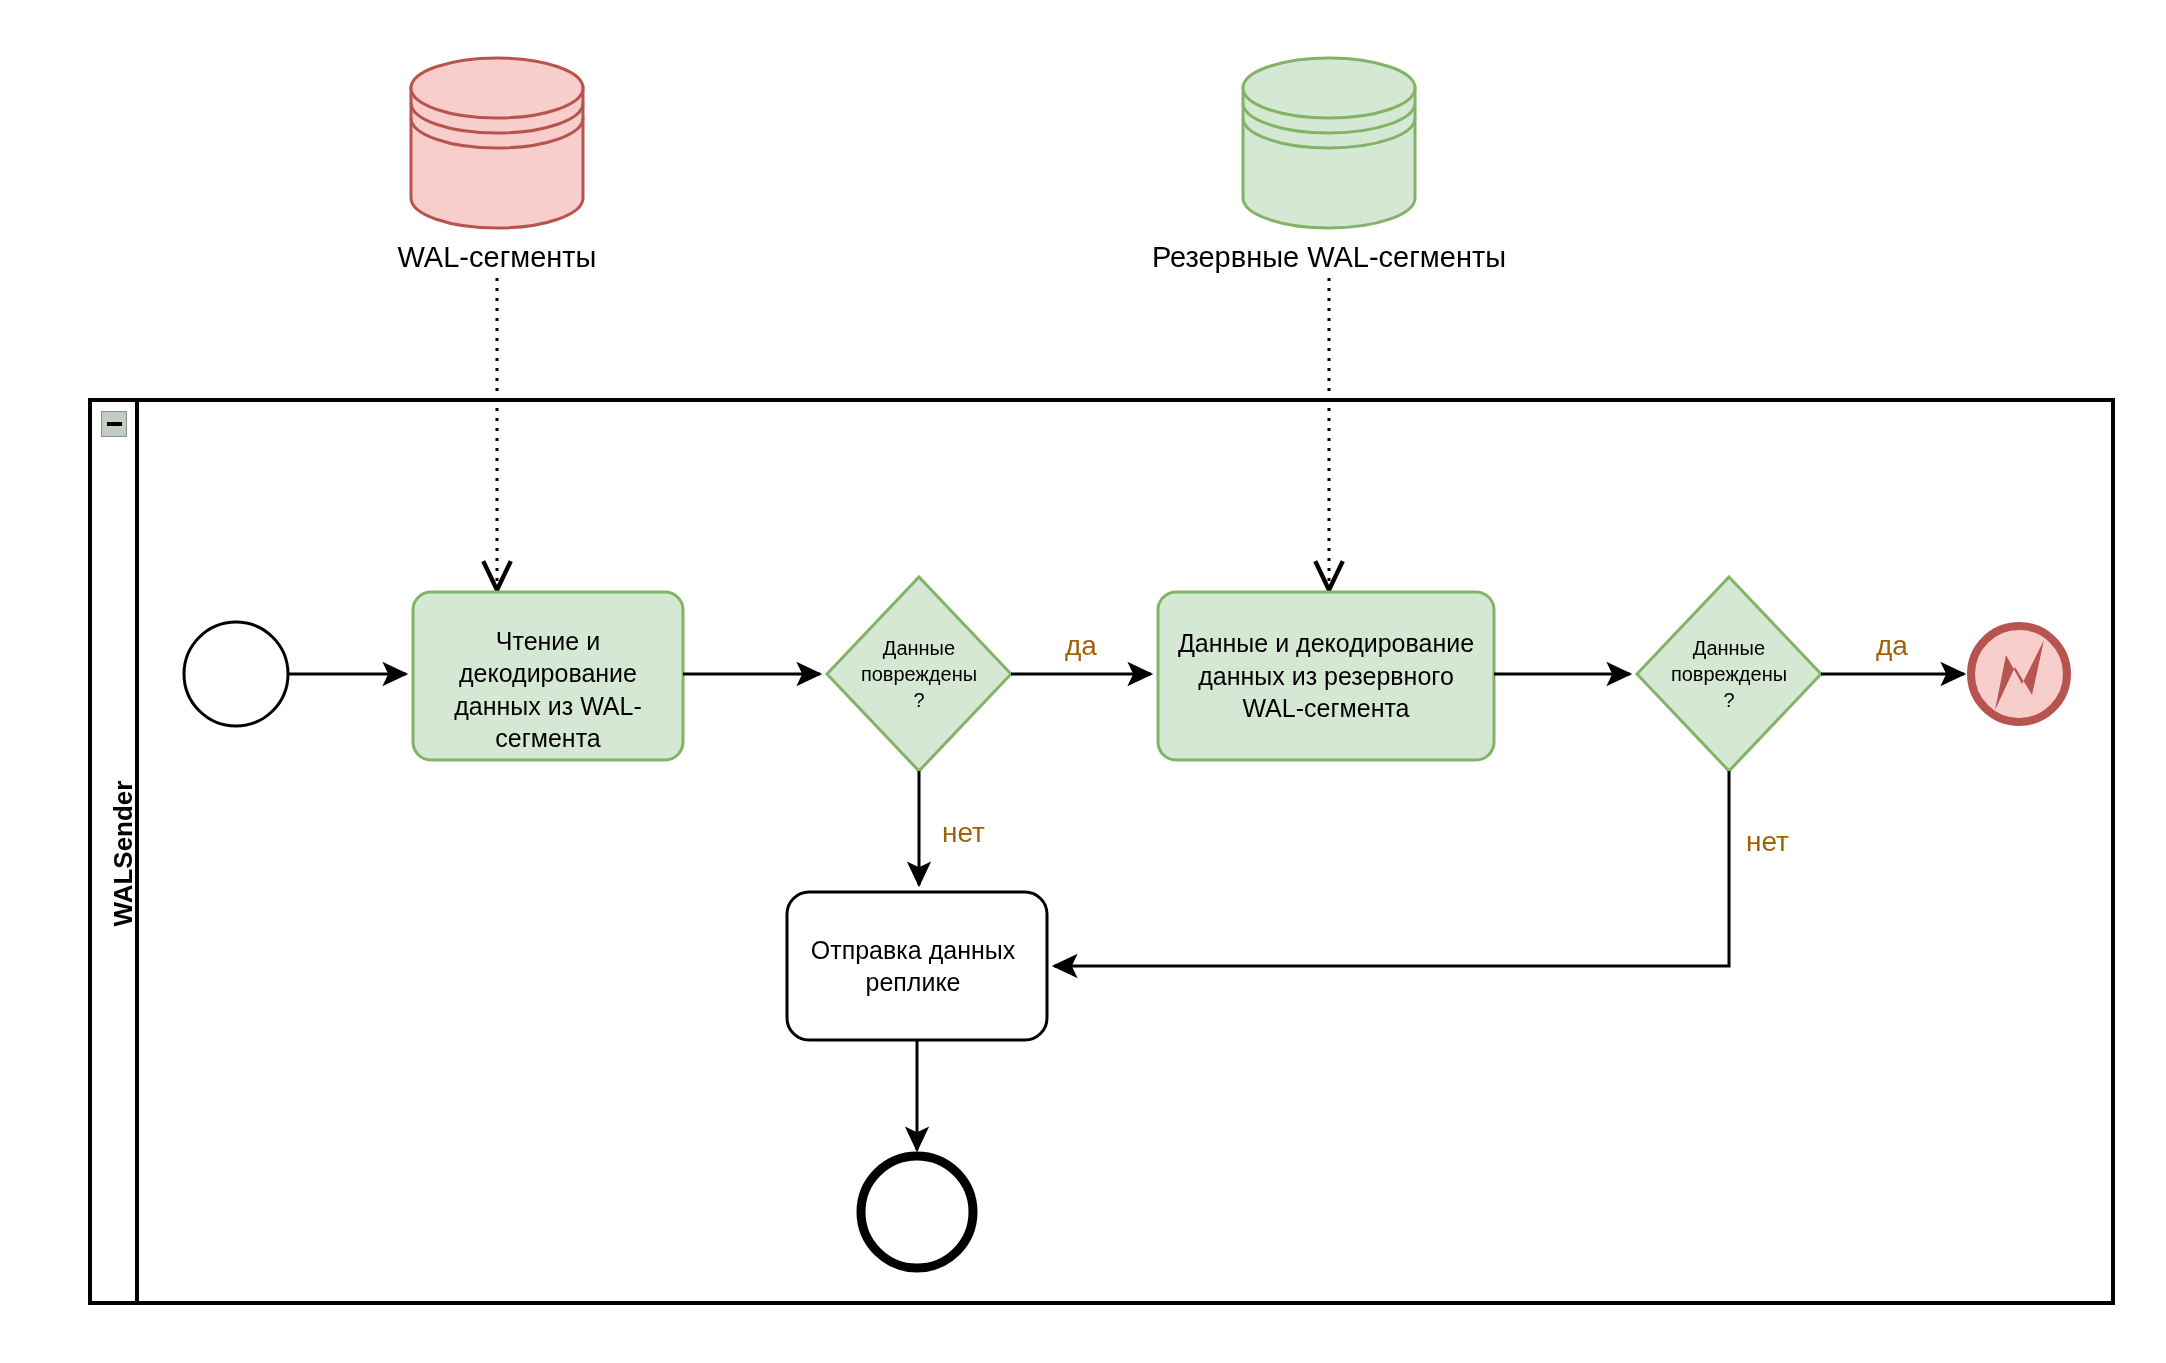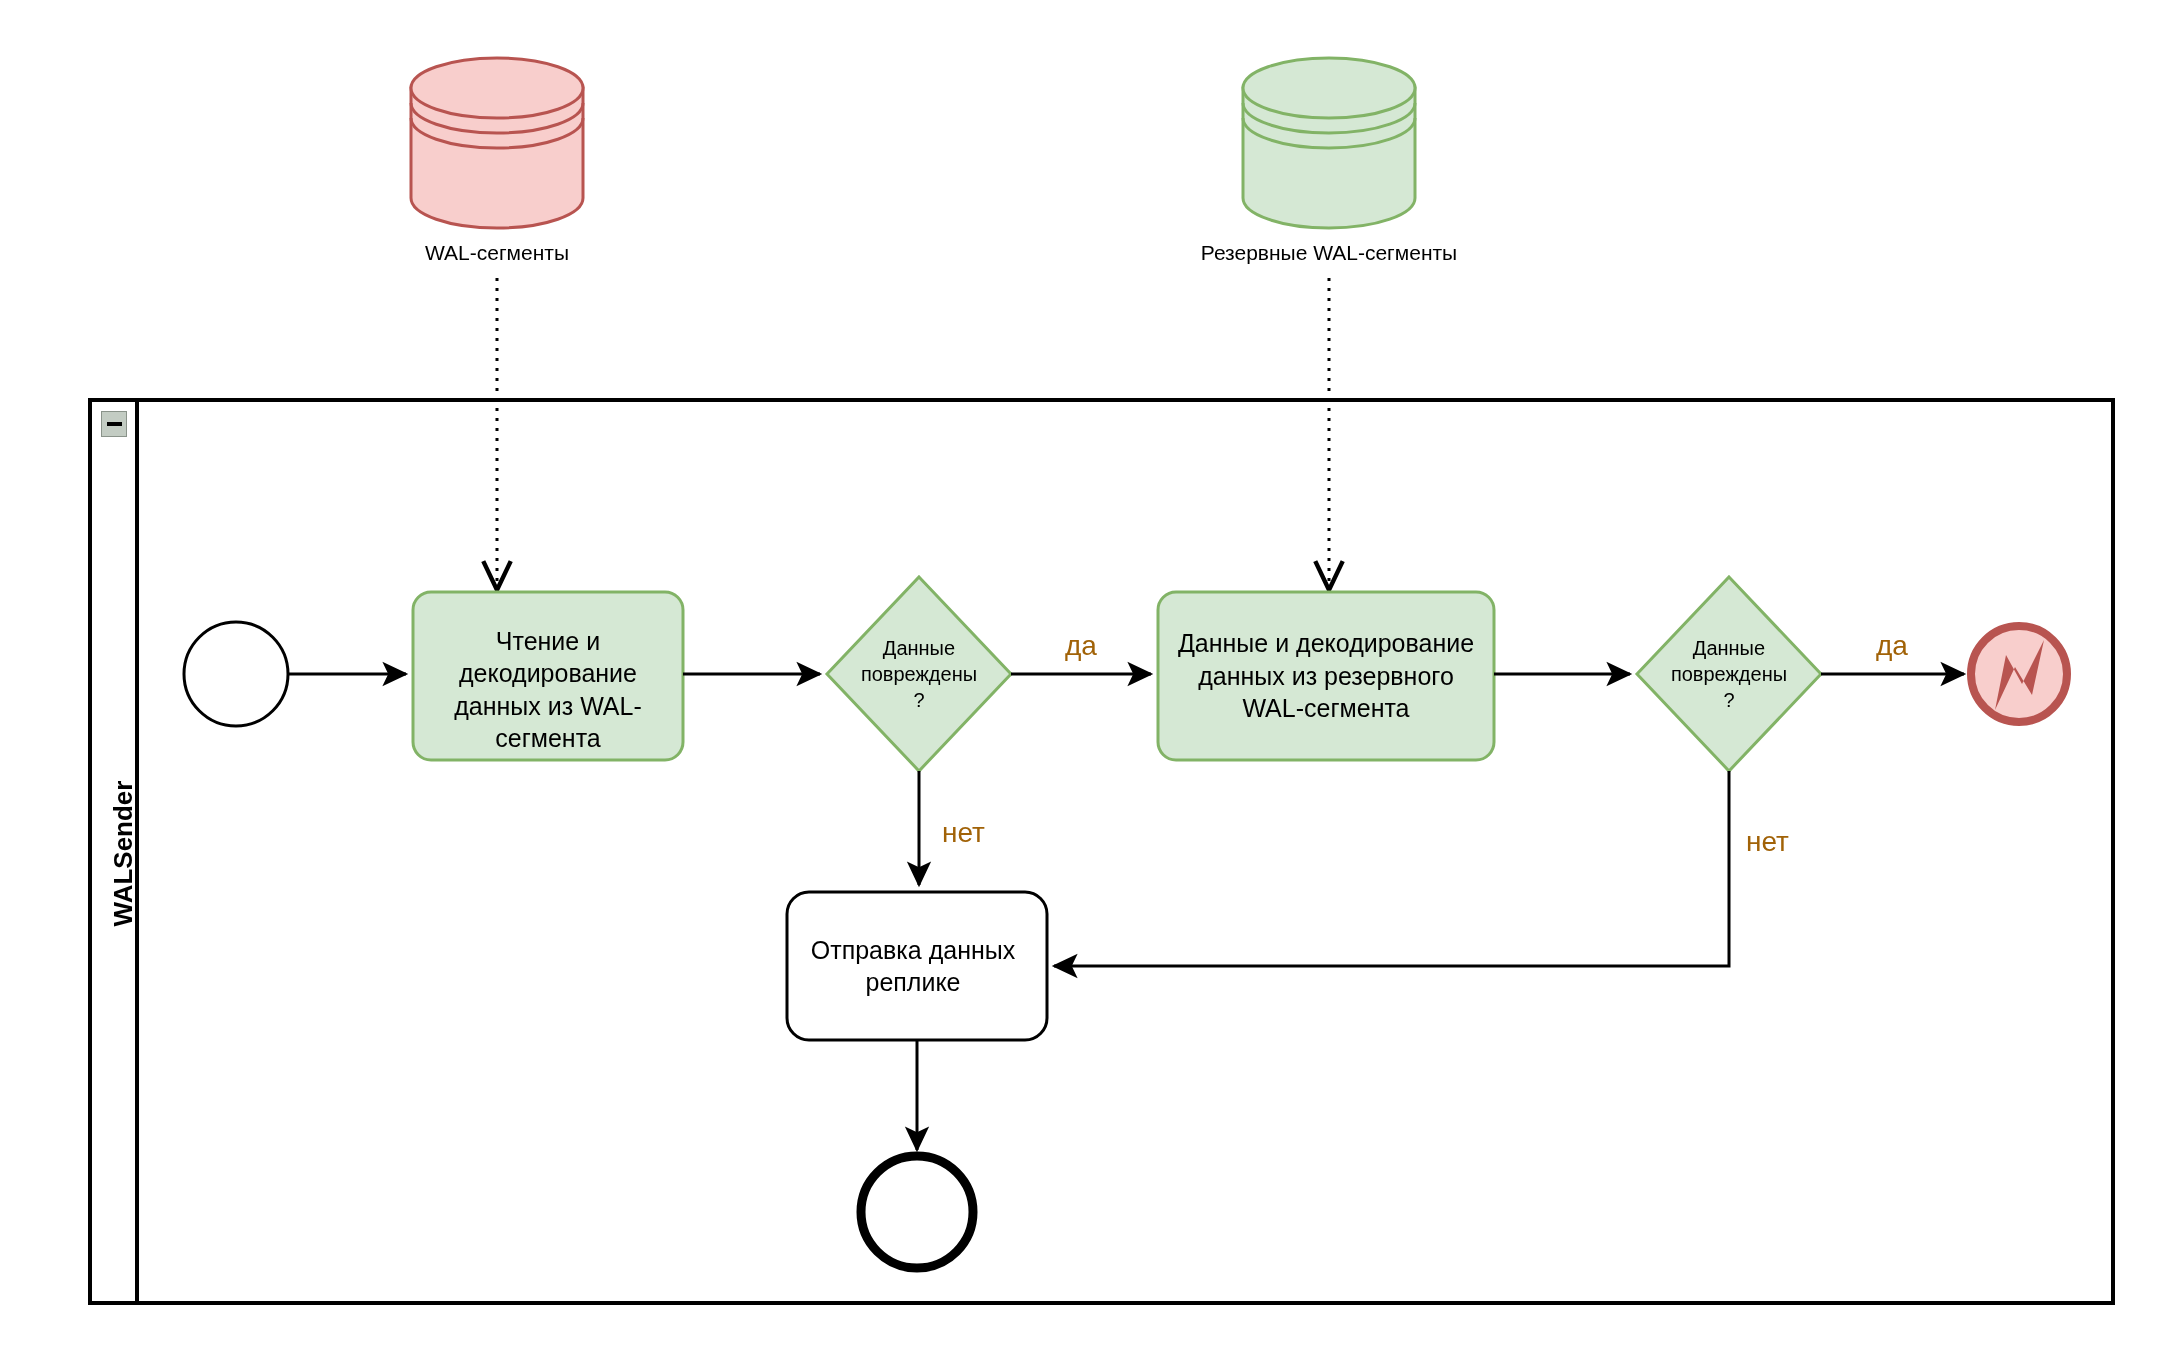--- a/index.html
+++ b/index.html
@@ -39,21 +39,21 @@
   .flow-label {
     position: absolute;
     font-family: Liberation Sans, sans-serif;
     font-size: 28px;
     color: #a16207;
     white-space: nowrap;
   }
   .ds-label {
     position: absolute;
     font-family: "Liberation Sans", sans-serif;
-    font-size: 21px;
+    font-size: 29px;
     color: #000000;
     text-align: center;
     white-space: nowrap;
   }
   .task-label { font-size: 25px; }
   .gateway-label { font-size: 20px; }
   .lane-title {
     position: absolute;
     font-family: "Liberation Sans", sans-serif;
     font-size: 26px;

